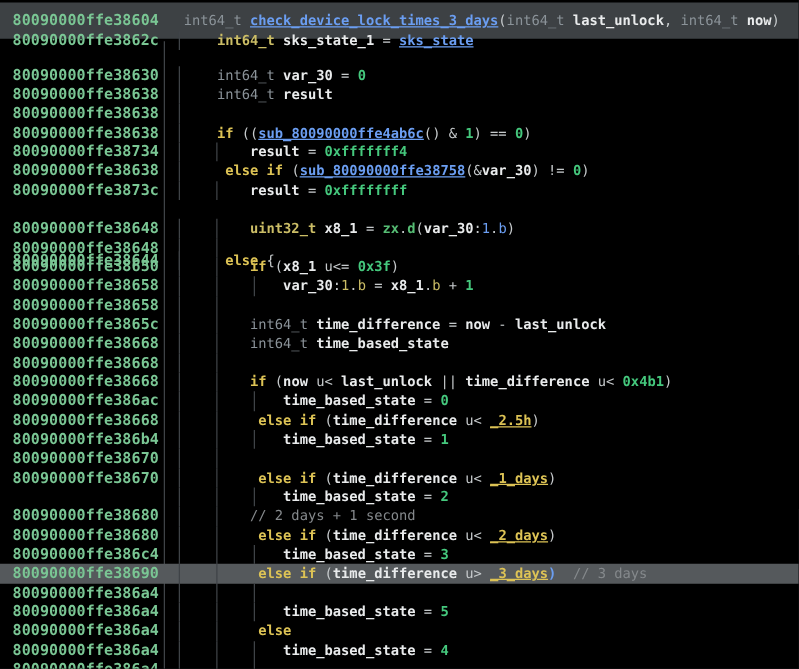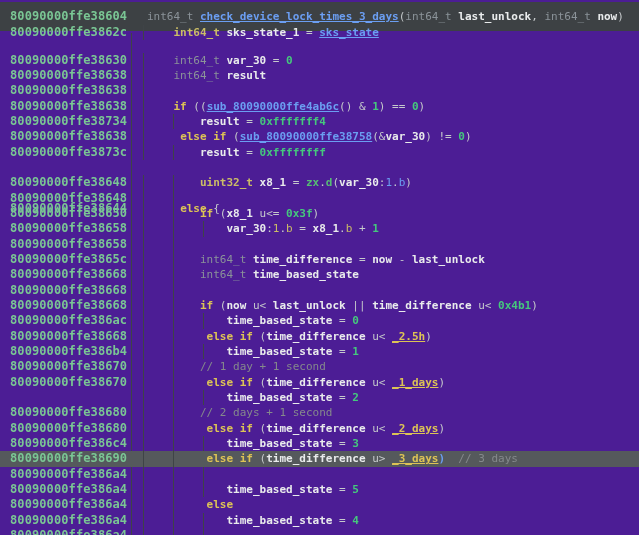--- a/index.html
+++ b/index.html
@@ -10,21 +10,21 @@
   .code{position:absolute;left:147px;font-size:11px;white-space:pre;}
   .row{position:absolute;left:0;width:639px;height:15.34px;line-height:15.34px;}
   #fn-header .addr,#fn-header .code{position:absolute;top:0;height:29px;line-height:29px;}
   .guide{position:absolute;top:0;bottom:0;width:1px;}
   .sep{position:absolute;left:131px;top:33px;bottom:0;width:1px;}
   .tk{white-space:pre;}
 </style>
 </head>
 <body>
 
-<div id="view" style="background: #4c1d95;">
+<div id="view" style="background: #000000;">
   <div id="fn-header" style="background: rgb(61, 65, 68);">
       <span class="addr" style="color: rgb(122, 198, 148);">80090000ffe38604</span>
       <span class="code"><span class="tk" style="color: rgb(139, 147, 153);">int64_t </span><span class="tk" style="color: rgb(107, 158, 242); font-weight: bold; text-decoration: underline;">check_device_lock_times_3_days</span><span class="tk" style="color: rgb(198, 202, 204);">(</span><span class="tk" style="color: rgb(139, 147, 153);">int64_t </span><span class="tk" style="color: rgb(233, 235, 236); font-weight: bold;">last_unlock</span><span class="tk" style="color: rgb(198, 202, 204);">, </span><span class="tk" style="color: rgb(139, 147, 153);">int64_t </span><span class="tk" style="color: rgb(233, 235, 236); font-weight: bold;">now</span><span class="tk" style="color: rgb(198, 202, 204);">)</span></span>
     </div>
   <div class="sep" style="background: rgb(63, 67, 71);"></div>
   <div id="rows">
       <div class="row" style="top: 25px;">
         <div class="guide" style="left: 143px; background: rgb(63, 67, 71);"></div>
         <span class="addr" style="color: rgb(122, 198, 148);">80090000ffe3862c</span>
         <span class="code"><span class="tk">    </span><span class="tk" style="color: rgb(203, 189, 102); font-weight: bold;">int64_t </span><span class="tk" style="color: rgb(233, 235, 236); font-weight: bold;">sks_state_1</span><span class="tk" style="color: rgb(198, 202, 204);"> = </span><span class="tk" style="color: rgb(107, 158, 242); font-weight: bold; text-decoration: underline;">sks_state</span></span>
@@ -139,21 +139,20 @@
         <div class="guide" style="left: 143px; background: rgb(63, 67, 71);"></div>
         <div class="guide" style="left: 173px; background: rgb(63, 67, 71);"></div>
         <div class="guide" style="left: 203px; background: rgb(63, 67, 71);"></div>
         <span class="addr" style="color: rgb(122, 198, 148);">80090000ffe386b4</span>
         <span class="code"><span class="tk">            </span><span class="tk" style="color: rgb(233, 235, 236); font-weight: bold;">time_based_state</span><span class="tk" style="color: rgb(198, 202, 204);"> = </span><span class="tk" style="color: rgb(69, 200, 125); font-weight: bold;">1</span></span>
       </div>
       <div class="row" style="top: 359.34px;">
         <div class="guide" style="left: 143px; background: rgb(63, 67, 71);"></div>
         <div class="guide" style="left: 173px; background: rgb(63, 67, 71);"></div>
         <span class="addr" style="color: rgb(122, 198, 148);">80090000ffe38670</span>
-        <span class="code"><span class="tk">        </span><span class="tk" style="color: rgb(133, 137, 140);">// 1 day + 1 second</span></span>
       </div>
       <div class="row" style="top: 374.68px;">
         <div class="guide" style="left: 143px; background: rgb(63, 67, 71);"></div>
         <div class="guide" style="left: 173px; background: rgb(63, 67, 71);"></div>
         <span class="addr" style="color: rgb(122, 198, 148);">80090000ffe38670</span>
         <span class="code"><span class="tk">         </span><span class="tk" style="color: rgb(221, 195, 85); font-weight: bold;">else</span><span class="tk" style="color: rgb(198, 202, 204);"> </span><span class="tk" style="color: rgb(221, 195, 85); font-weight: bold;">if</span><span class="tk" style="color: rgb(198, 202, 204);"> (</span><span class="tk" style="color: rgb(233, 235, 236); font-weight: bold;">time_difference</span><span class="tk" style="color: rgb(198, 202, 204);"> u&lt; </span><span class="tk" style="color: rgb(221, 195, 85); font-weight: bold; text-decoration: underline;">_1_days</span><span class="tk" style="color: rgb(198, 202, 204);">)</span></span>
       </div>
       <div class="row" style="top: 390.02px;">
         <div class="guide" style="left: 143px; background: rgb(63, 67, 71);"></div>
         <div class="guide" style="left: 173px; background: rgb(63, 67, 71);"></div>

